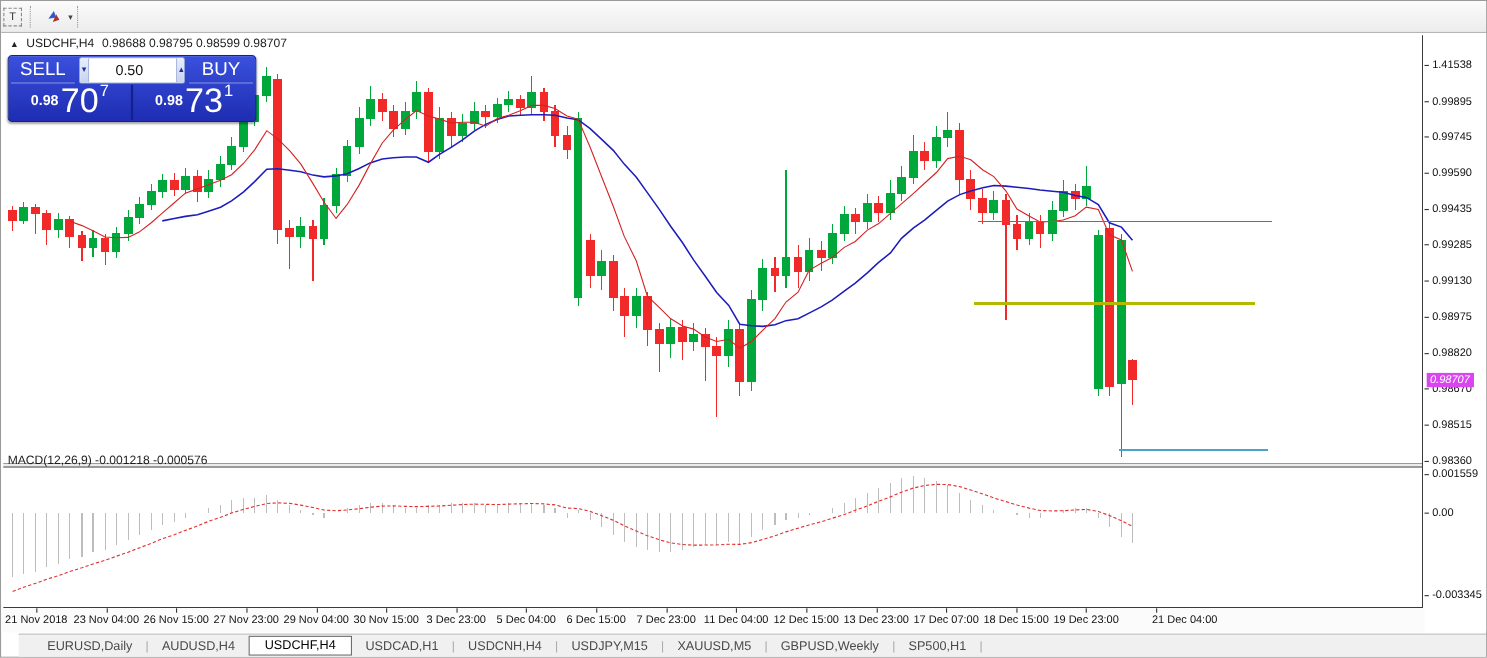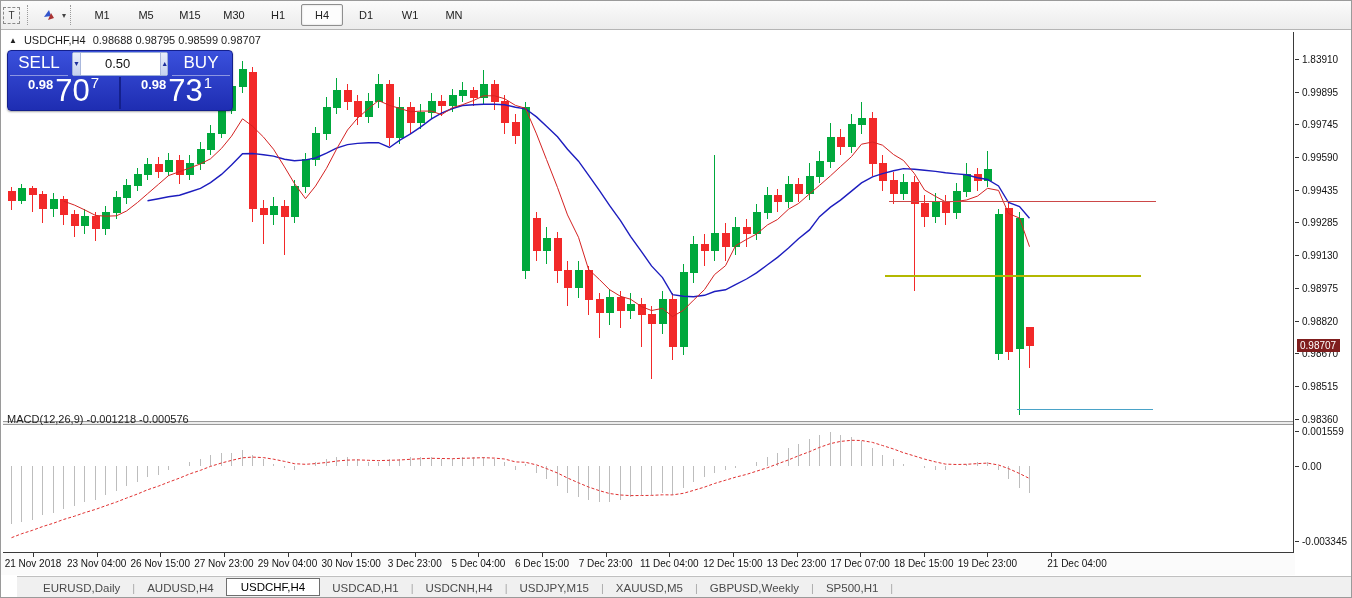--- a/index.html
+++ b/index.html
@@ -30,21 +30,21 @@
   
   #panel{position:absolute;left:6px;top:20px;width:224px;height:59px;border-radius:4px;background:linear-gradient(#3a50dc,#1e2db2);border:1px solid #14208c;box-shadow:0 1px 2px rgba(0,0,0,.35);}
   #panel .row1{position:absolute;left:0;top:0;width:100%;height:25px;display:flex;align-items:center;}
   .sbbtn{width:58px;height:23px;margin:1px 2px;display:flex;align-items:center;justify-content:center;color:#fff;font-size:17px;border-bottom:1px solid rgba(255,255,255,.45);cursor:pointer;}
   #spin{flex:1;height:22px;margin:0 2px;background:#fff;border:1px solid #9db0d8;border-radius:2px;display:flex;align-items:stretch;overflow:hidden;gap:24px;}
   .spbtn{width:17px;background:linear-gradient(#e9eefb,#c6d2ef);display:flex;align-items:center;justify-content:center;font-size:7px;color:#1c2f9c;cursor:pointer;}
   .spbtn.left{border-right:1px solid #aab8dd;}
   .spbtn.right{border-left:1px solid #aab8dd;}
   #vol{flex:1;display:flex;align-items:center;justify-content:flex-end;padding-right:6px;font-size:13px;color:#111;}
   #panel .row2{position:absolute;left:0;top:26px;width:100%;height:32px;display:flex;}
-  .ptile{flex:1;display:flex;align-items:flex-start;justify-content:center;color:#fff;padding-bottom:2px;}
+  .ptile{flex:1;display:flex;align-items:center;justify-content:center;color:#fff;padding-bottom:2px;}
   .ptile.left{border-right:2px solid #14208c;}
   .p-small{font-size:13px;font-weight:bold;margin:0 2px 4px 0;}
   .p-big{font-size:31px;line-height:28px;font-weight:normal;}
   .p-sup{font-size:15px;margin:0 0 16px 1px;align-self:flex-end;}
   
   #tabbar{position:absolute;left:16px;top:575px;width:1352px;height:23px;background:#f0f0f0;border-top:1px solid #c0c0c0;display:flex;align-items:center;padding-left:14px;box-sizing:border-box;}
   .tab{font-size:11.5px;color:#4a4a4a;padding:2px 12px;cursor:pointer;white-space:nowrap;}
   .tab.active{background:#fff;border:1px solid #6e6e6e;color:#000;padding:2px 14px;margin-top:-3px;}
   .tabsep{color:#a8a8a8;font-size:11px;}
 </style>
@@ -57,31 +57,20 @@
     <div class="tool-ico" id="ttool">T</div>
     <div class="sep"></div>
     <div class="tool-ico">
       <svg width="14" height="14" viewBox="0 0 14 14">
         <path d="M2 9 L7 2 L9 8 Z" fill="#3355cc"></path>
           <path d="M6 12 L12 10 L9 5 Z" fill="#aa3333"></path>
       </svg>
     </div>
     <span class="caret">▾</span>
     <div class="sep"></div>
-    <div id="tfbtns" style="display:flex;align-items:center;">
-        <div class="tbtn">M1</div>
-        <div class="tbtn">M5</div>
-        <div class="tbtn">M15</div>
-        <div class="tbtn">M30</div>
-        <div class="tbtn">H1</div>
-        <div class="tbtn active">H4</div>
-        <div class="tbtn">D1</div>
-        <div class="tbtn">W1</div>
-        <div class="tbtn">MN</div>
-      </div>
   </div>
 
   <div id="chartwrap">
     <svg id="chart-svg" width="1291" height="521" shape-rendering="crispEdges">
         <rect x="0" y="389" width="1291" height="4" fill="#ececec"></rect>
         <line x1="0" y1="389.5" x2="1291" y2="389.5" stroke="#9a9a9a"></line>
         <line x1="0" y1="392.5" x2="1291" y2="392.5" stroke="#9a9a9a"></line>
         <line x1="1290.5" y1="0" x2="1290.5" y2="520" stroke="#3a3a3a"></line>
         <line x1="0" y1="520.5" x2="1291" y2="520.5" stroke="#3a3a3a"></line>
         <line x1="8.5" y1="154.83223684210355" x2="8.5" y2="178.29166666666708" stroke="#f22929"></line>
@@ -412,21 +401,21 @@
           <span class="p-small">0.98</span>
           <span class="p-big">73</span>
           <span class="p-sup">1</span>
         </div>
       </div>
     </div>
 
     <div id="macdlabel">MACD(12,26,9) -0.001218 -0.000576</div>
 
     <div id="raxis">
-        <div class="pt" style="top: 23.8717px;">1.83910</div>
+        <div class="pt" style="top: 23.8717px;">1.41538</div>
         <div class="ptick" style="top: 28.8717px;"></div>
         <div class="pt" style="top: 56.9282px;">0.99895</div>
         <div class="ptick" style="top: 61.9282px;"></div>
         <div class="pt" style="top: 88.9183px;">0.99745</div>
         <div class="ptick" style="top: 93.9183px;"></div>
         <div class="pt" style="top: 121.975px;">0.99590</div>
         <div class="ptick" style="top: 126.975px;"></div>
         <div class="pt" style="top: 155.031px;">0.99435</div>
         <div class="ptick" style="top: 160.031px;"></div>
         <div class="pt" style="top: 187.021px;">0.99285</div>
@@ -442,21 +431,21 @@
         <div class="pt" style="top: 351.237px;">0.98515</div>
         <div class="ptick" style="top: 356.237px;"></div>
         <div class="pt" style="top: 384.294px;">0.98360</div>
         <div class="ptick" style="top: 389.294px;"></div>
         <div class="pt" style="top: 396.053px;">0.001559</div>
         <div class="ptick" style="top: 401.053px;"></div>
         <div class="pt" style="top: 431.003px;">0.00</div>
         <div class="ptick" style="top: 436.003px;"></div>
         <div class="pt" style="top: 505.993px;">-0.003345</div>
         <div class="ptick" style="top: 510.993px;"></div>
-        <div id="badge" style="top: 309.29px; background: #7f1d1d;">0.98707</div>
+        <div id="badge" style="top: 309.29px; background: #d946ef; font-style: italic;">0.98707</div>
       </div>
 
     <div id="dates">
         <div class="dlab" style="left: 32px;">21 Nov 2018</div>
         <div class="dtick" style="left: 32px;"></div>
         <div class="dlab" style="left: 95.625px;">23 Nov 04:00</div>
         <div class="dtick" style="left: 95.625px;"></div>
         <div class="dlab" style="left: 159.25px;">26 Nov 15:00</div>
         <div class="dtick" style="left: 159.25px;"></div>
         <div class="dlab" style="left: 222.875px;">27 Nov 23:00</div>

